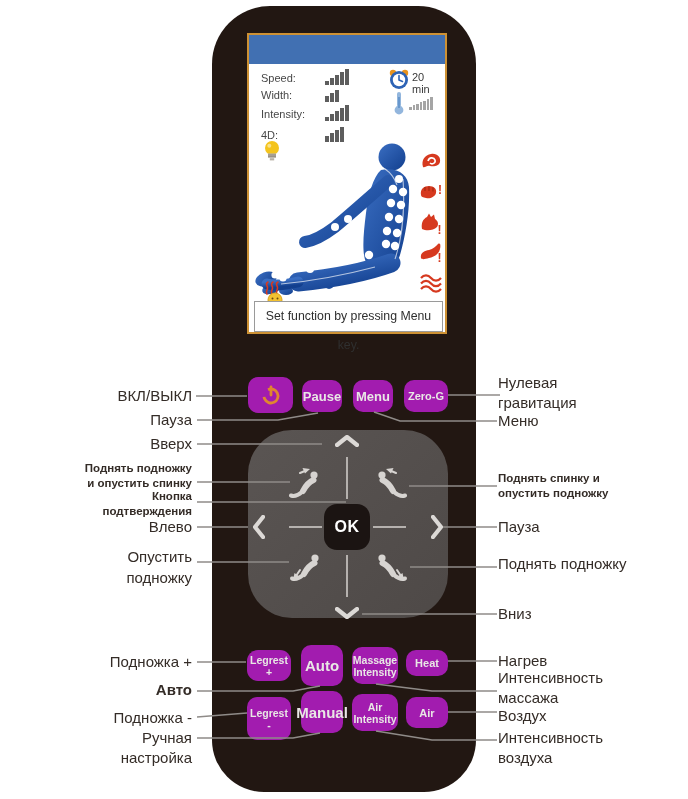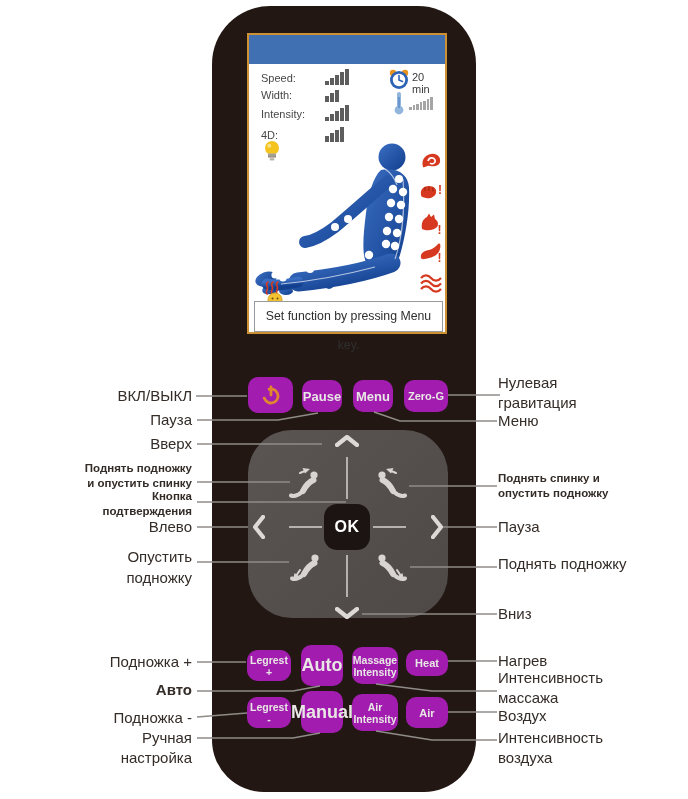--- a/index.html
+++ b/index.html
@@ -23,21 +23,21 @@
   .msg-box{position:absolute;left:5px;top:266px;width:187px;height:29px;border:1px solid #9a9a9a;
            background:#fff;text-align:center;line-height:29px;font-size:12.3px;color:#2f2f2f;}
 
   
   .btn{position:absolute;background:#a21caf;border-radius:10px;color:#e9e7e5;
        display:flex;align-items:center;justify-content:center;text-align:center;
        font-weight:bold;white-space:pre-line;}
   .btn.b13{font-size:13px;}
   .btn.b12{font-size:11px;}
   .btn.b11{font-size:10.5px;line-height:12px;}
-  .btn.b15{font-size:18px;}
+  .btn.b15{font-size:15px;}
 
   
   .dpad{position:absolute;left:248px;top:430px;width:200px;height:188px;border-radius:44px;
         background:linear-gradient(135deg,#5a5553,#4e4947);}
   .cross{position:absolute;background:#b5b1ae;}
   .okbtn{position:absolute;left:324px;top:504px;width:46px;height:46px;border-radius:13px;
          background:#1b1412;color:#ffffff;font-weight:bold;font-size:16px;letter-spacing:.5px;
          display:flex;align-items:center;justify-content:center;}
 
   
@@ -284,21 +284,21 @@
 </svg>
 
 <div class="okbtn">OK</div>
 
 <div class="btn b11" style="left:247px;top:650px;width:44px;height:31px;border-radius:11px;">Legrest +</div>
 <div class="btn b15" style="left:301px;top:645px;width:42px;height:41px;">Auto</div>
 <div class="btn b11" style="left:352px;top:647px;width:46px;height:37px;">Massage
 Intensity</div>
 <div class="btn b12" style="left:406px;top:650px;width:42px;height:26px;">Heat</div>
 
-<div class="btn b11" style="left:247px;top:697px;width:44px;height:31px;">Legrest -</div>
+<div class="btn b11" style="left:247px;top:697px;width:44px;height:43px;">Legrest -</div>
 <div class="btn b15" style="left:301px;top:691px;width:42px;height:42px;">Manual</div>
 <div class="btn b11" style="left:352px;top:694px;width:46px;height:37px;">Air
 Intensity</div>
 <div class="btn b12" style="left:406px;top:697px;width:42px;height:31px;">Air</div>
 
 <svg class="lines" width="688" height="799">
   <g fill="none" stroke="#8f8b88" stroke-width="1.4">
     <polyline points="196,396 247,396"></polyline>
     <polyline points="197,420 278,420 318,413"></polyline>
     <polyline points="197,444 322,444"></polyline>

